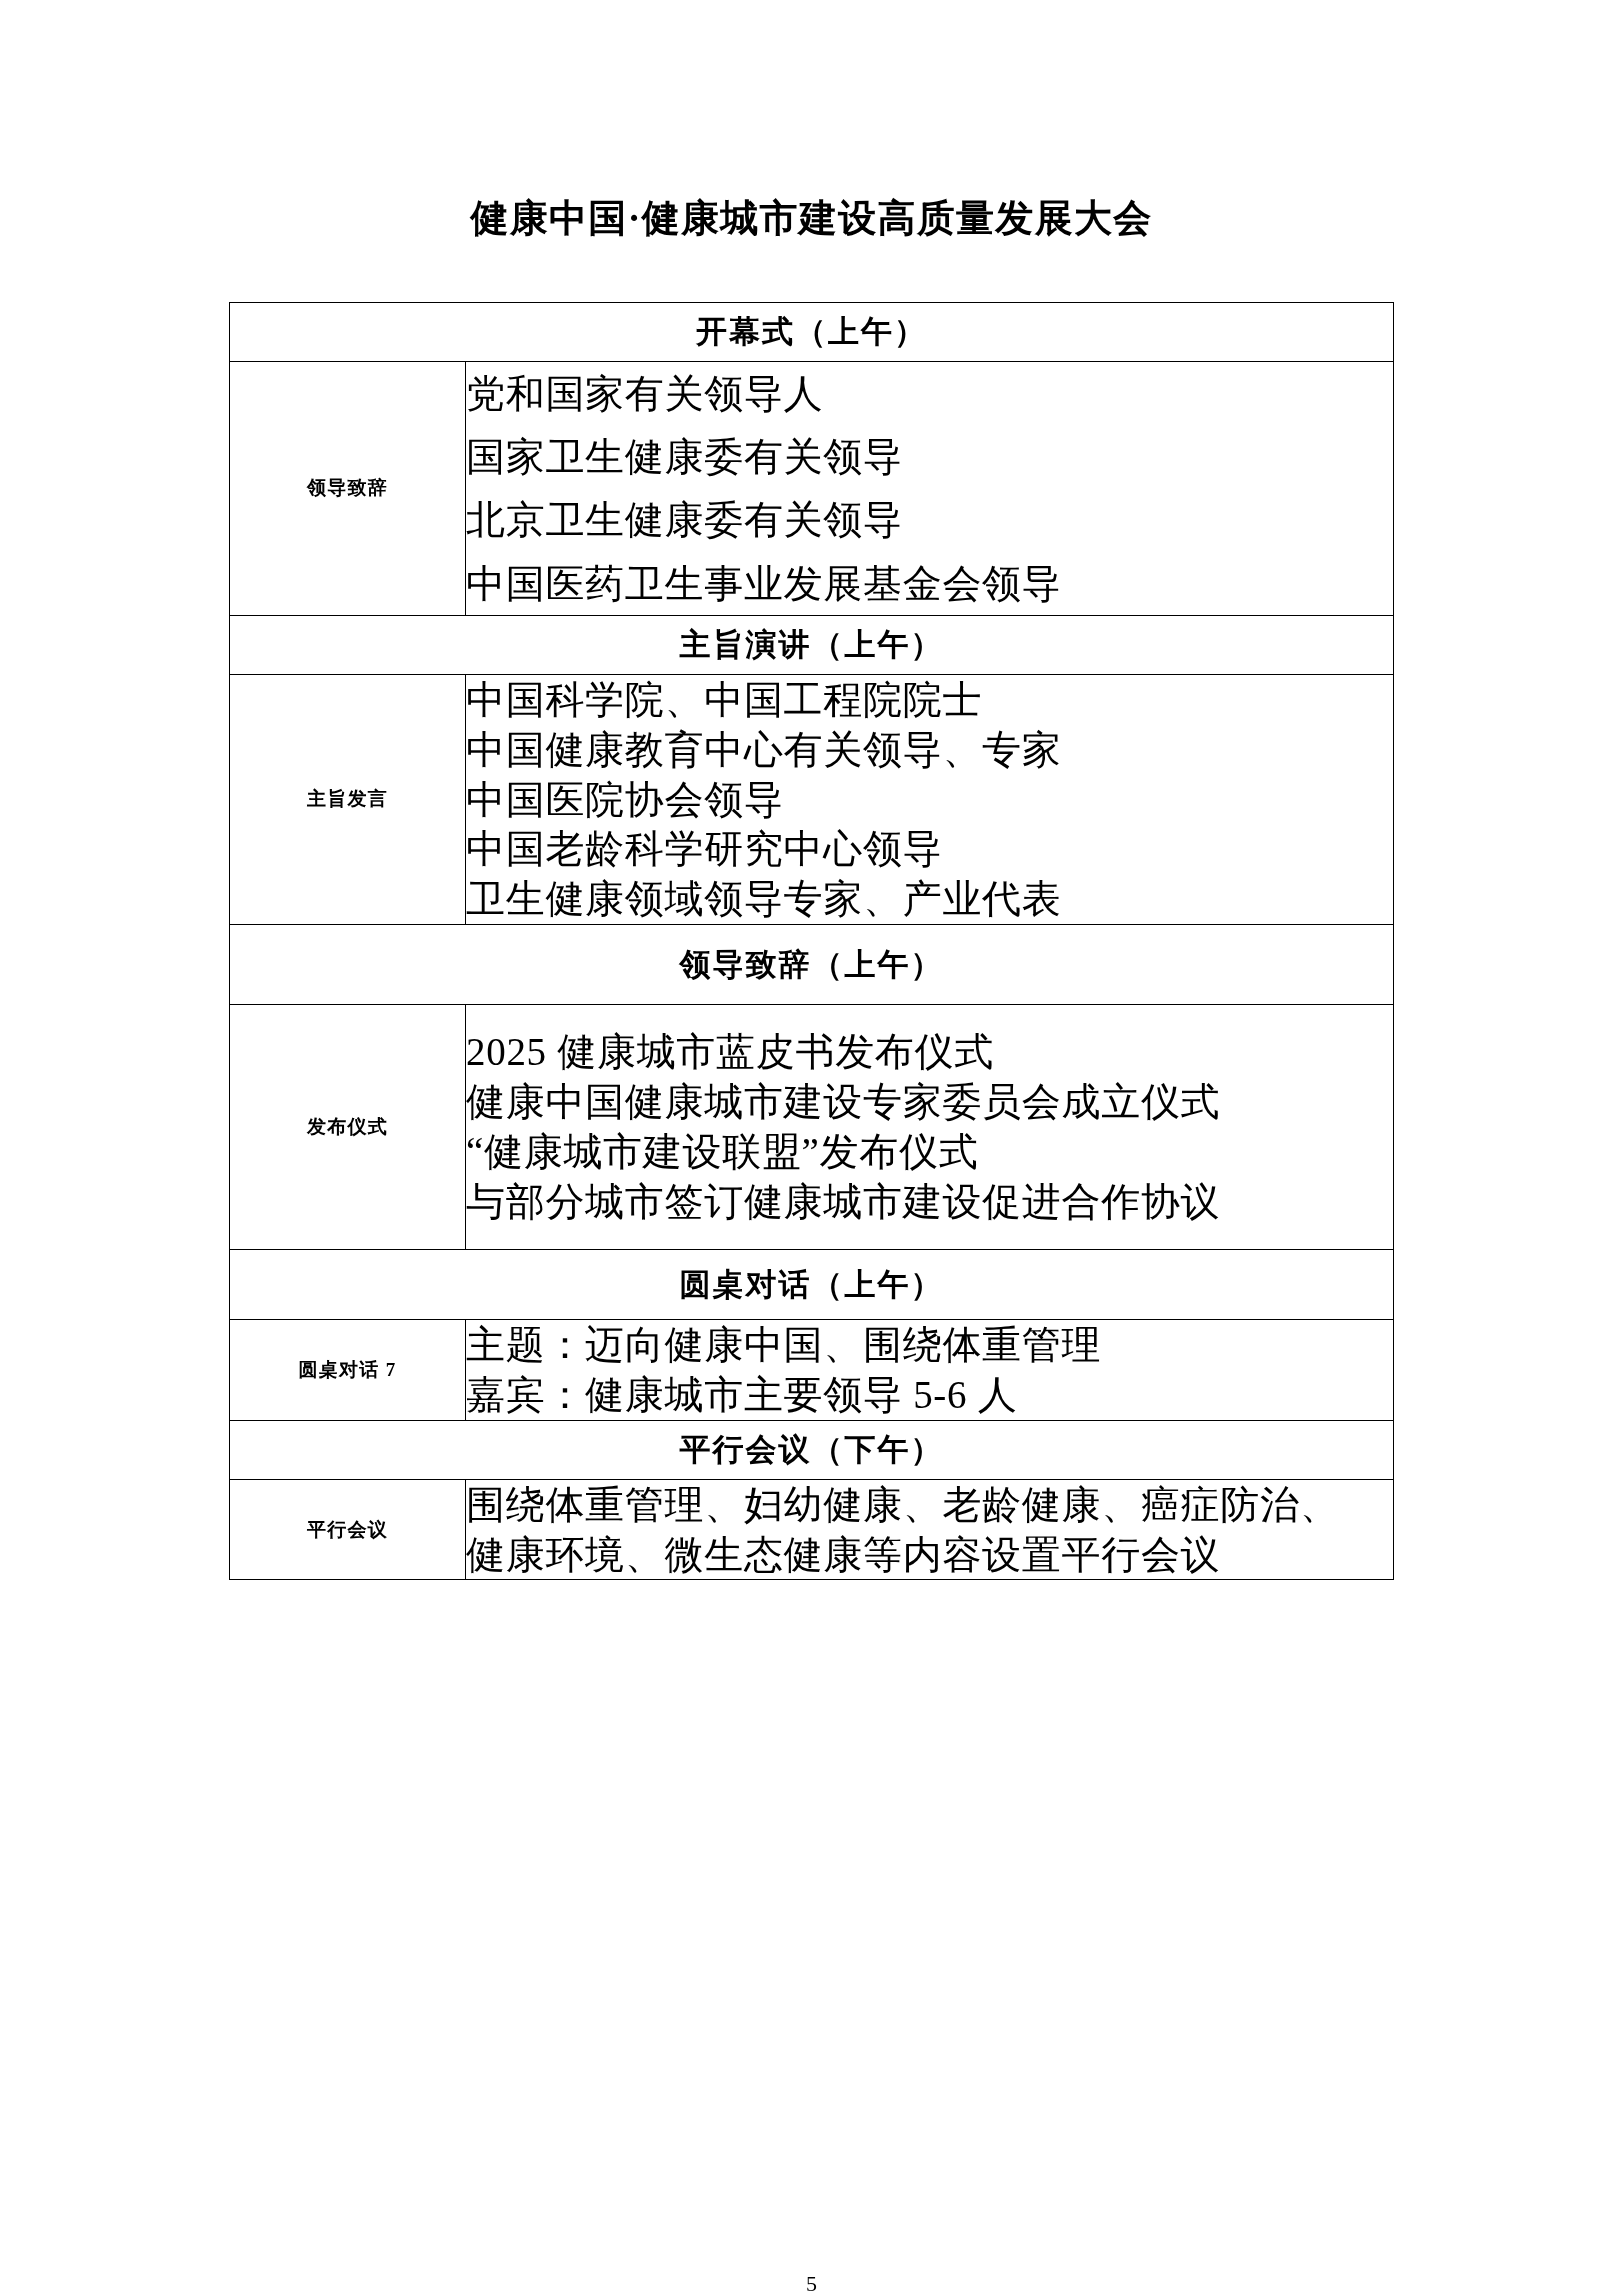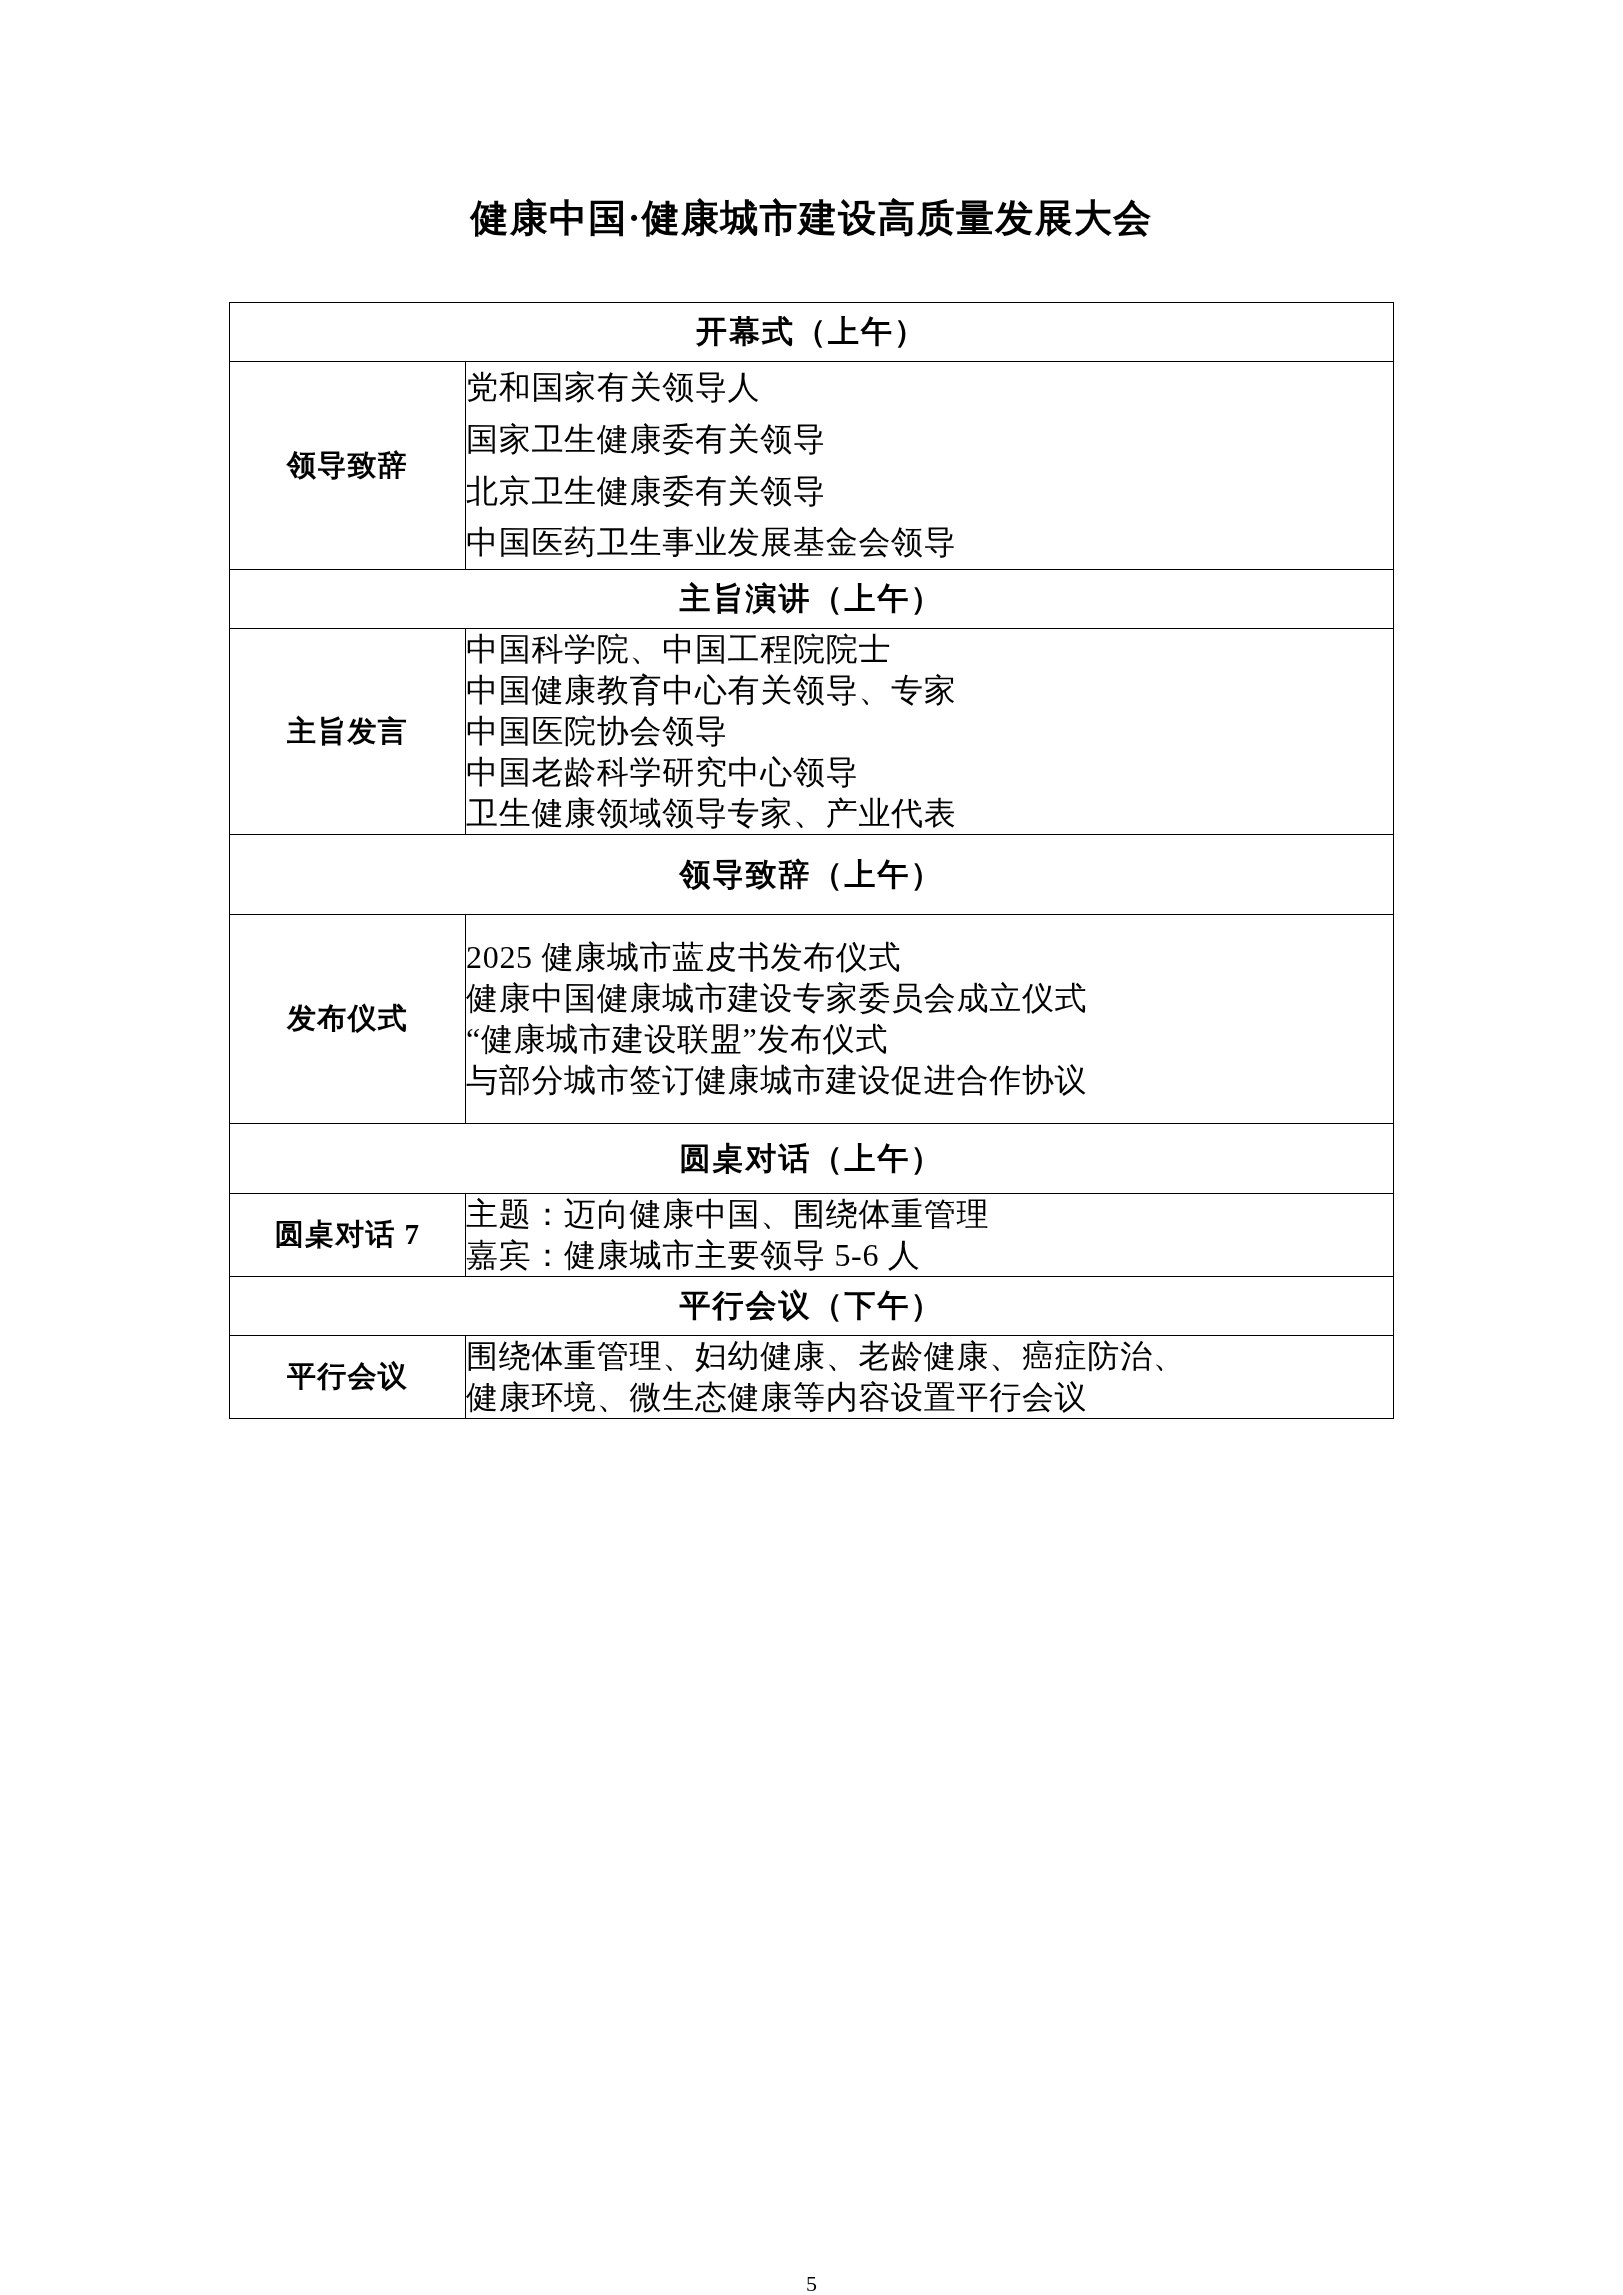--- a/index.html
+++ b/index.html
@@ -52,27 +52,27 @@
     text-align: center;
     font-size: 31px;
     font-weight: bold;
     letter-spacing: 2px;
     height: 58px;
     line-height: 58px;
   }
   .label-cell {
     width: 236px;
     text-align: center;
-    font-size: 29px;
+    font-size: 19px;
     font-weight: bold;
     letter-spacing: 1.3px;
   }
   .content-cell {
     padding: 11.8px 6.5px 11.8px 18.3px;
-    font-size: 32px;
+    font-size: 39px;
     line-height: 1.52;
     letter-spacing: 0.7px;
   }
   .content-cell.tight {
     line-height: 1.28;
   }
   .content-cell.looser {
     line-height: 1.62;
   }
   .line {

